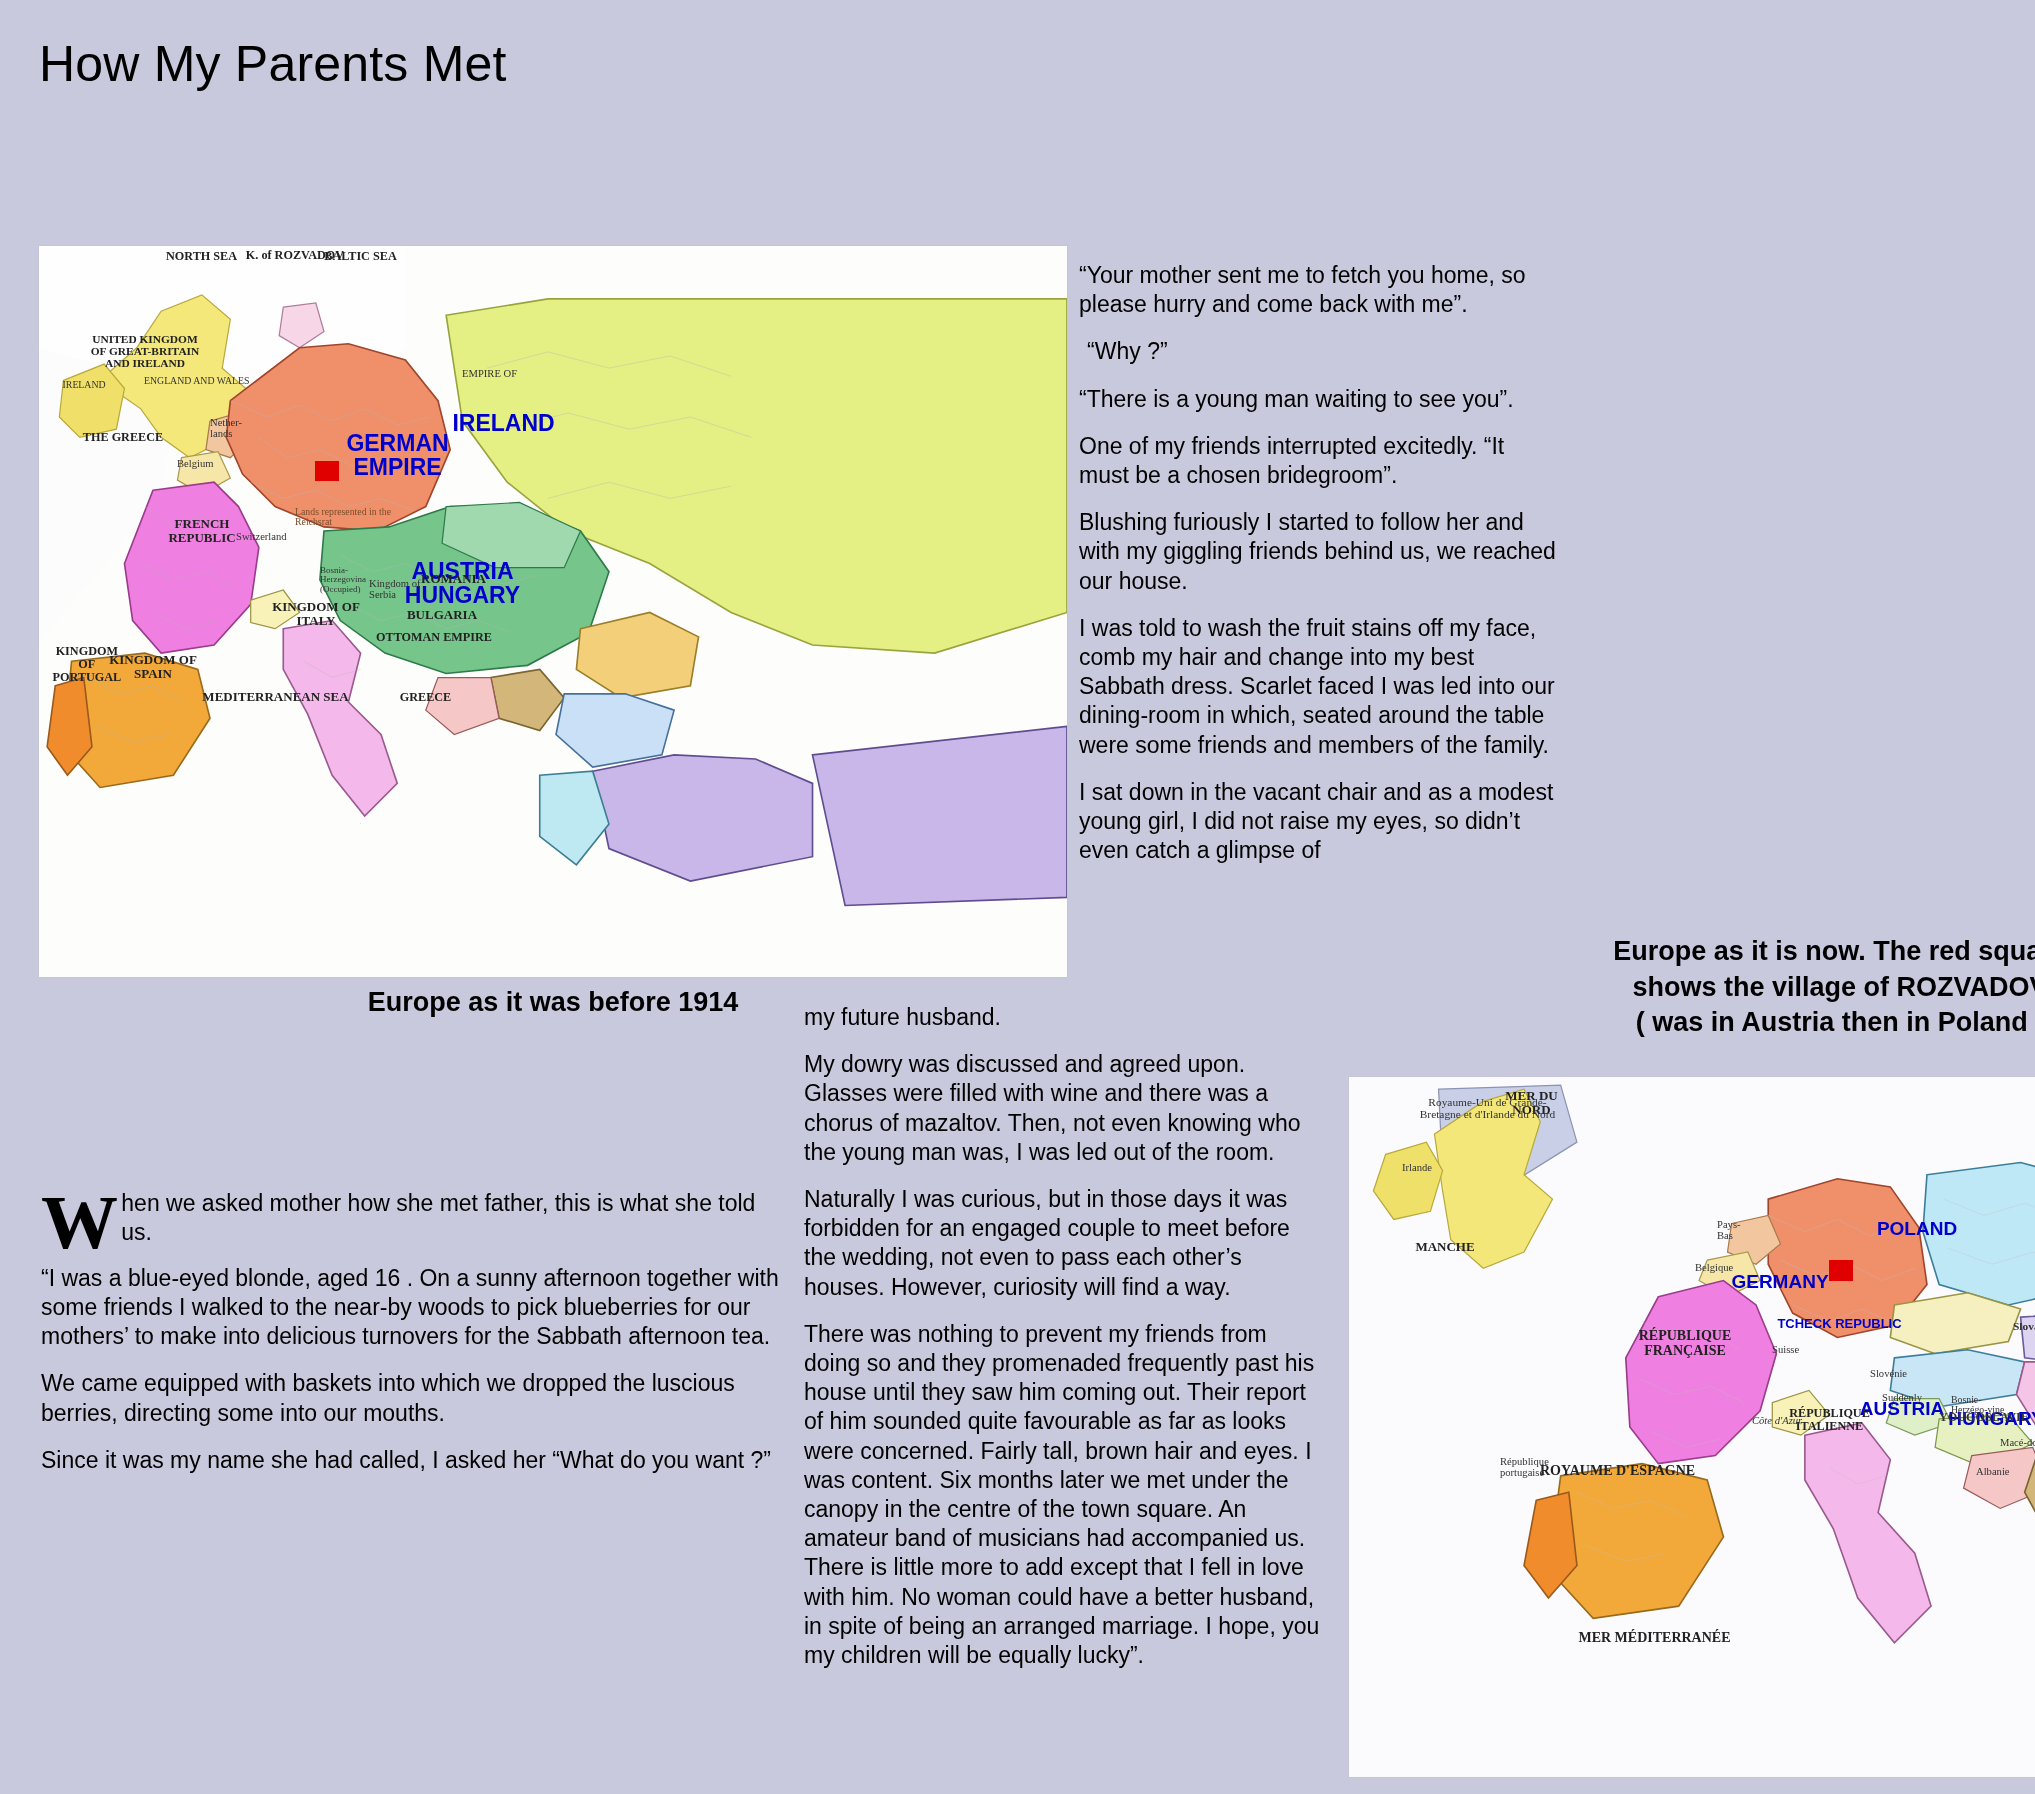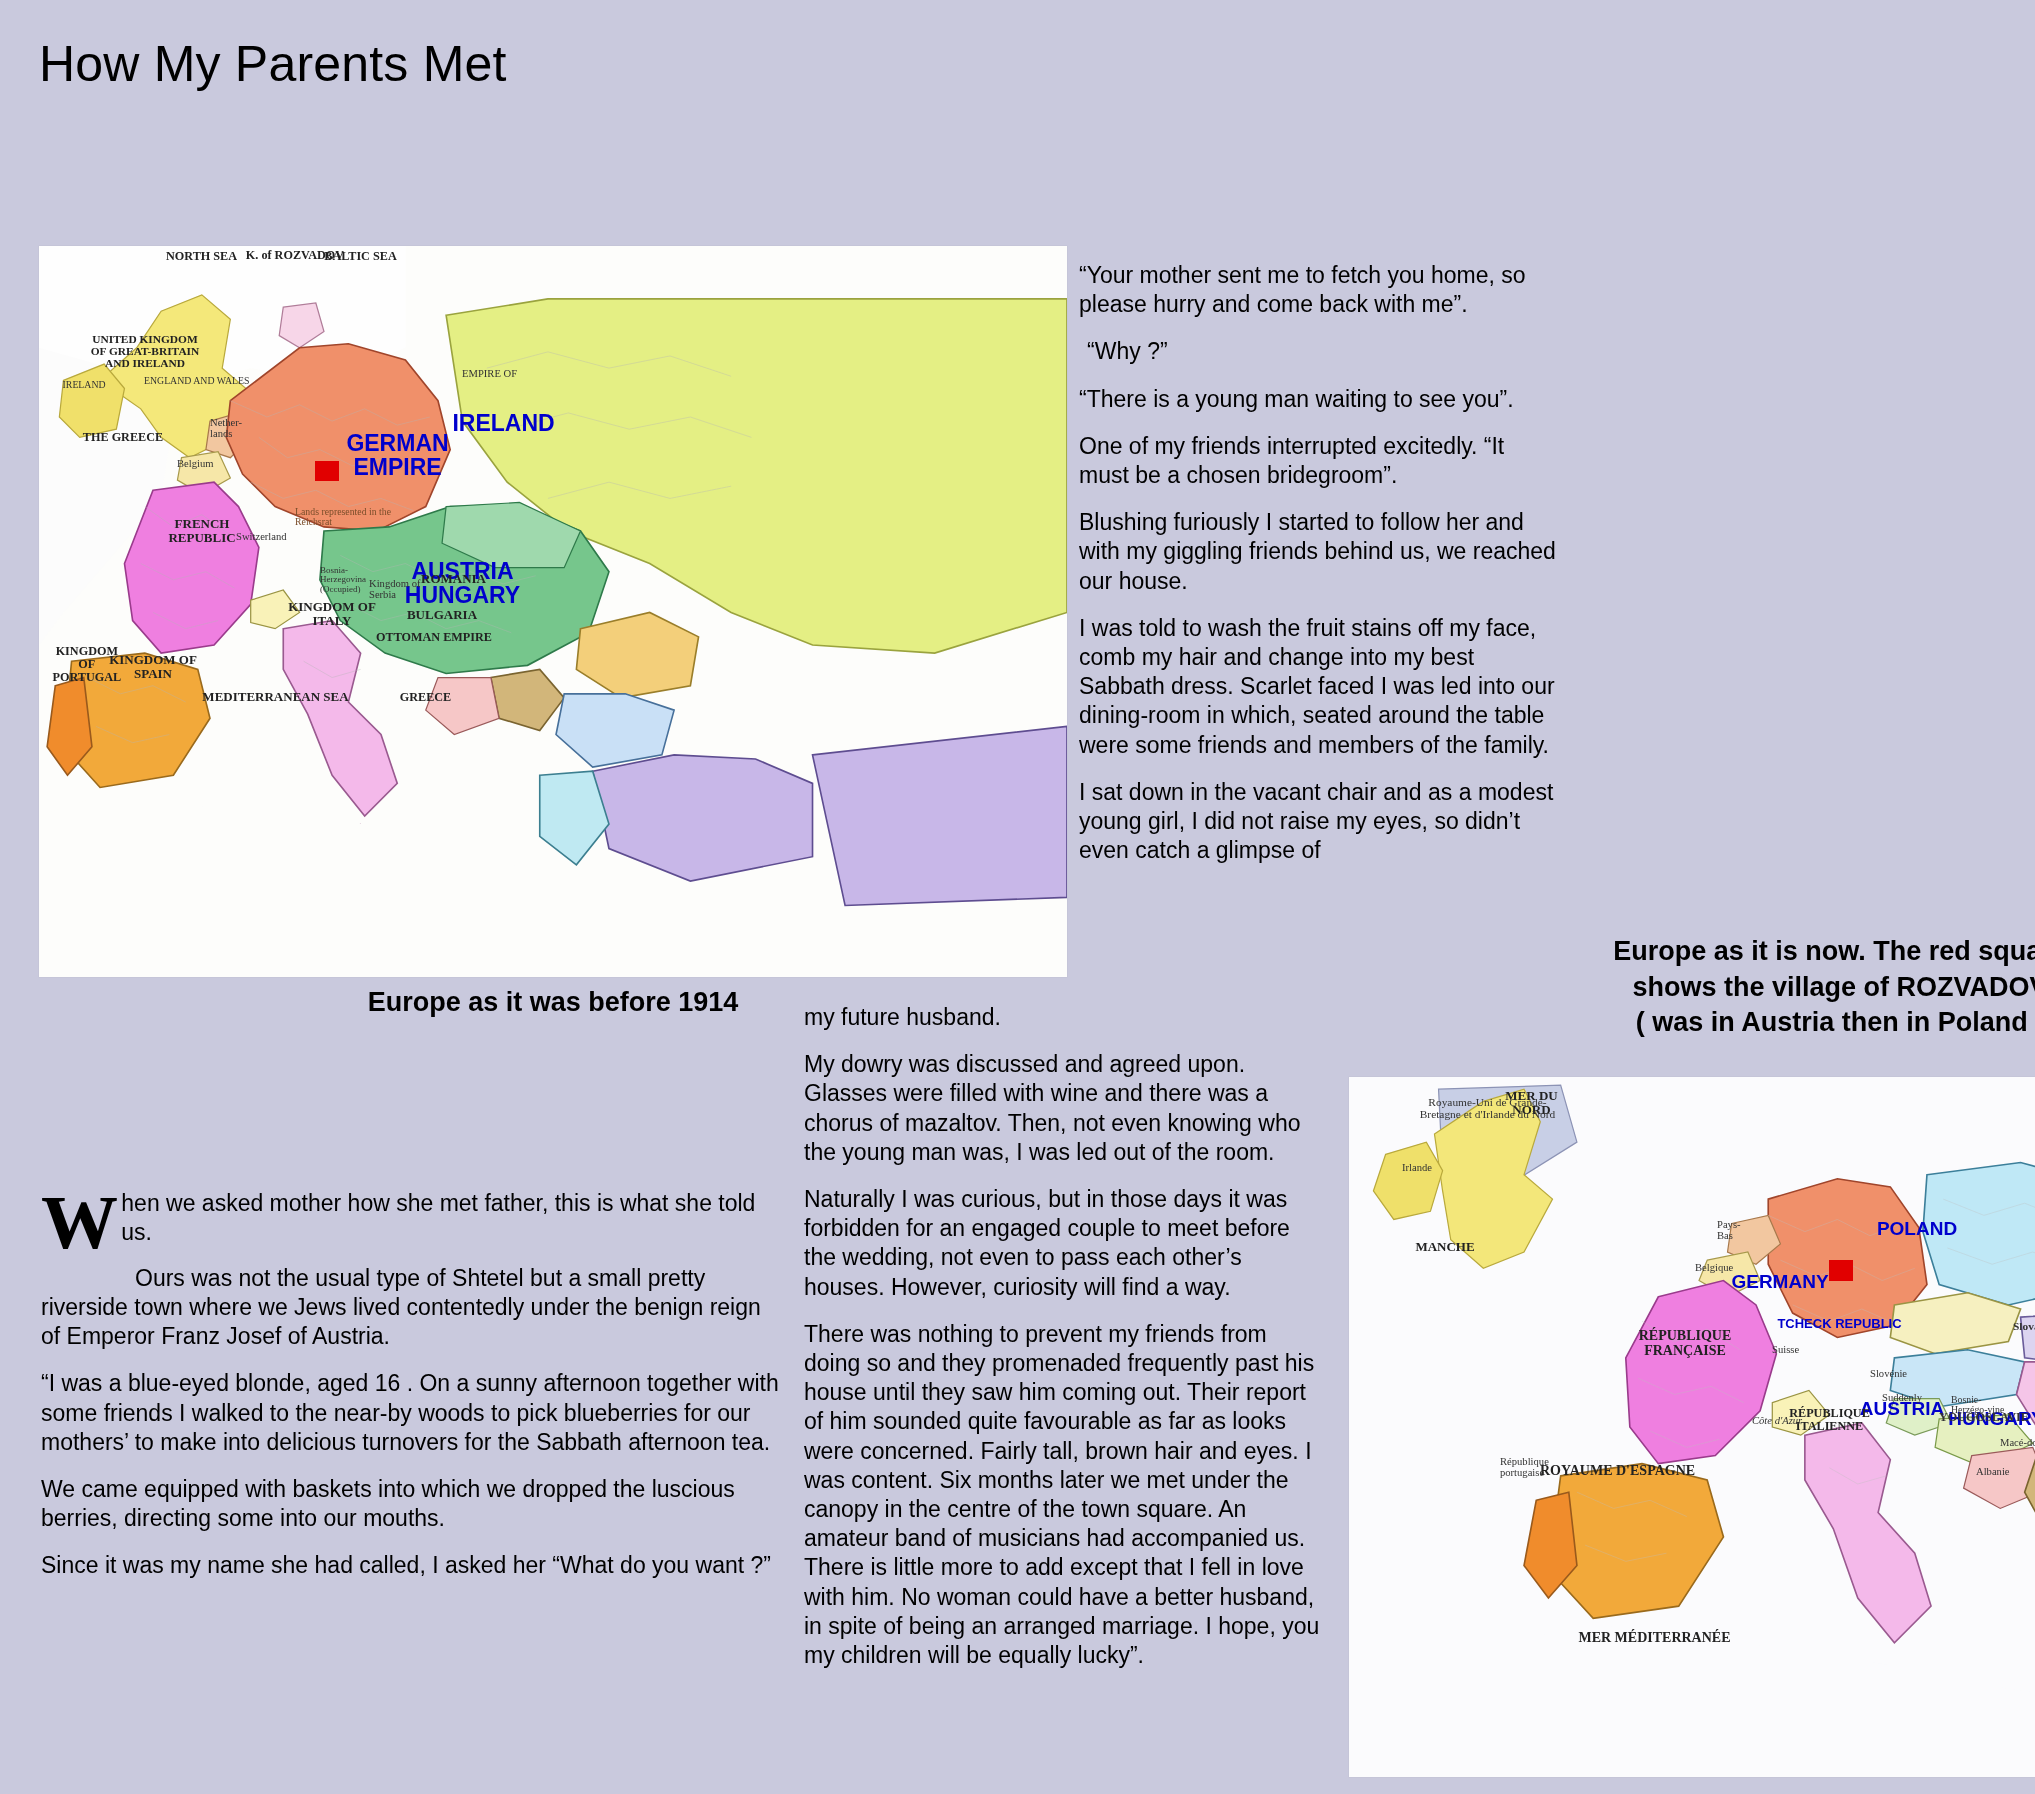--- a/index.html
+++ b/index.html
@@ -217,21 +217,21 @@
   <div class="mlabel-dark" style="left:199px; top:3.3px; width:114px; font-size:12.2px;">K. of ROZVADOV</div>
   <div class="mlabel-dark" style="left:281px; top:4.1px; width:81px; font-size:12.2px;">BALTIC SEA</div>
   <div class="mlabel-dark" style="left:45px; top:88px; width:122px; font-size:11.4px;">UNITED KINGDOM OF GREAT-BRITAIN AND IRELAND</div>
   <div class="mlabel-sm" style="left:23.6px; top:134px; font-size:9.8px;">IRELAND</div>
   <div class="mlabel-sm" style="left:105px; top:130px; font-size:9.8px;">ENGLAND AND WALES</div>
   <div class="mlabel-dark" style="left:37px; top:185px; width:94px; font-size:12.2px;">THE GREECE</div>
   <div class="mlabel-sm" style="left:171px; top:171px; width:49px; font-size:10.6px;">Nether-lands</div>
   <div class="mlabel-sm" style="left:138px; top:212px; font-size:10.6px;">Belgium</div>
   <div class="mlabel-dark" style="left:114px; top:271px; width:98px; font-size:13px;">FRENCH REPUBLIC</div>
   <div class="mlabel-sm" style="left:197px; top:285px; font-size:10.6px;">Switzerland</div>
-  <div class="mlabel-dark" style="left:244px; top:354px; width:98px; font-size:13px;">KINGDOM OF ITALY</div>
+  <div class="mlabel-dark" style="left:228px; top:354px; width:98px; font-size:13px;">KINGDOM OF ITALY</div>
   <div class="mlabel-dark" style="left:65px; top:407px; width:98px; font-size:13px;">KINGDOM OF SPAIN</div>
   <div class="mlabel-dark" style="left:7.3px; top:399px; width:81px; font-size:12.2px;">KINGDOM OF PORTUGAL</div>
   <div class="mlabel-dark" style="left:374px; top:326px; width:81px; font-size:13px;">ROMANIA</div>
   <div class="mlabel-dark" style="left:358px; top:362px; width:90px; font-size:13px;">BULGARIA</div>
   <div class="mlabel-sm" style="left:330px; top:332px; width:53px; font-size:10.6px;">Kingdom of Serbia</div>
   <div class="mlabel-sm" style="left:281px; top:320px; width:61px; font-size:9px;">Bosnia-Herzegovina (Occupied)</div>
   <div class="mlabel-dark" style="left:334px; top:385px; width:122px; font-size:12.2px;">OTTOMAN EMPIRE</div>
   <div class="mlabel-dark" style="left:350px; top:419px; width:73px; font-size:12.2px;margin-top:26px;">GREECE</div>
   <div class="mlabel-dark" style="left:155px; top:444px; width:163px; font-size:13px;">MEDITERRANEAN SEA</div>
   <div class="mlabel-sm" style="left:423px; top:122px; font-size:10.6px;">EMPIRE OF</div>
@@ -351,21 +351,20 @@
 </div>
 
 <div id="caption-new">
   <span>Europe as it is now.  The red square</span><br>
   <span>shows the village of ROZVADOV</span><br>
   <span>( was in Austria then in Poland )</span>
 </div>
 
 <div class="col" id="col-left">
   <p class="dropcap-para"><span class="dropcap">W</span><span>hen we asked mother how she met father, this is what she told us.</span></p>
-  <p><span class="indent"></span><span>Ours was not the usual type of Shtetel but a small pretty riverside town where we Jews lived contentedly under the benign reign of Emperor Franz Josef of Austria.</span></p>
   <p>“I was a blue-eyed blonde, aged 16 . On a sunny afternoon together with some friends I walked to the near-by woods to pick blueberries for our mothers’ to make into delicious turnovers for the Sabbath afternoon tea.</p>
   <p>We came equipped with baskets into which we dropped the luscious berries, directing some into our mouths.</p>
   <p>Since it was my name she had called, I asked her “What do you want ?”</p>
 </div>
 
 <div class="col" id="col-mid-top">
   <p>“Your mother sent me to fetch you home, so please hurry and come back with me”.</p>
   <p style="padding-left:8.1px;"><span>“Why ?”</span></p>
   <p>“There is a young man waiting to see you”.</p>
   <p>One of my friends interrupted excitedly. “It must be a chosen bridegroom”.</p>

